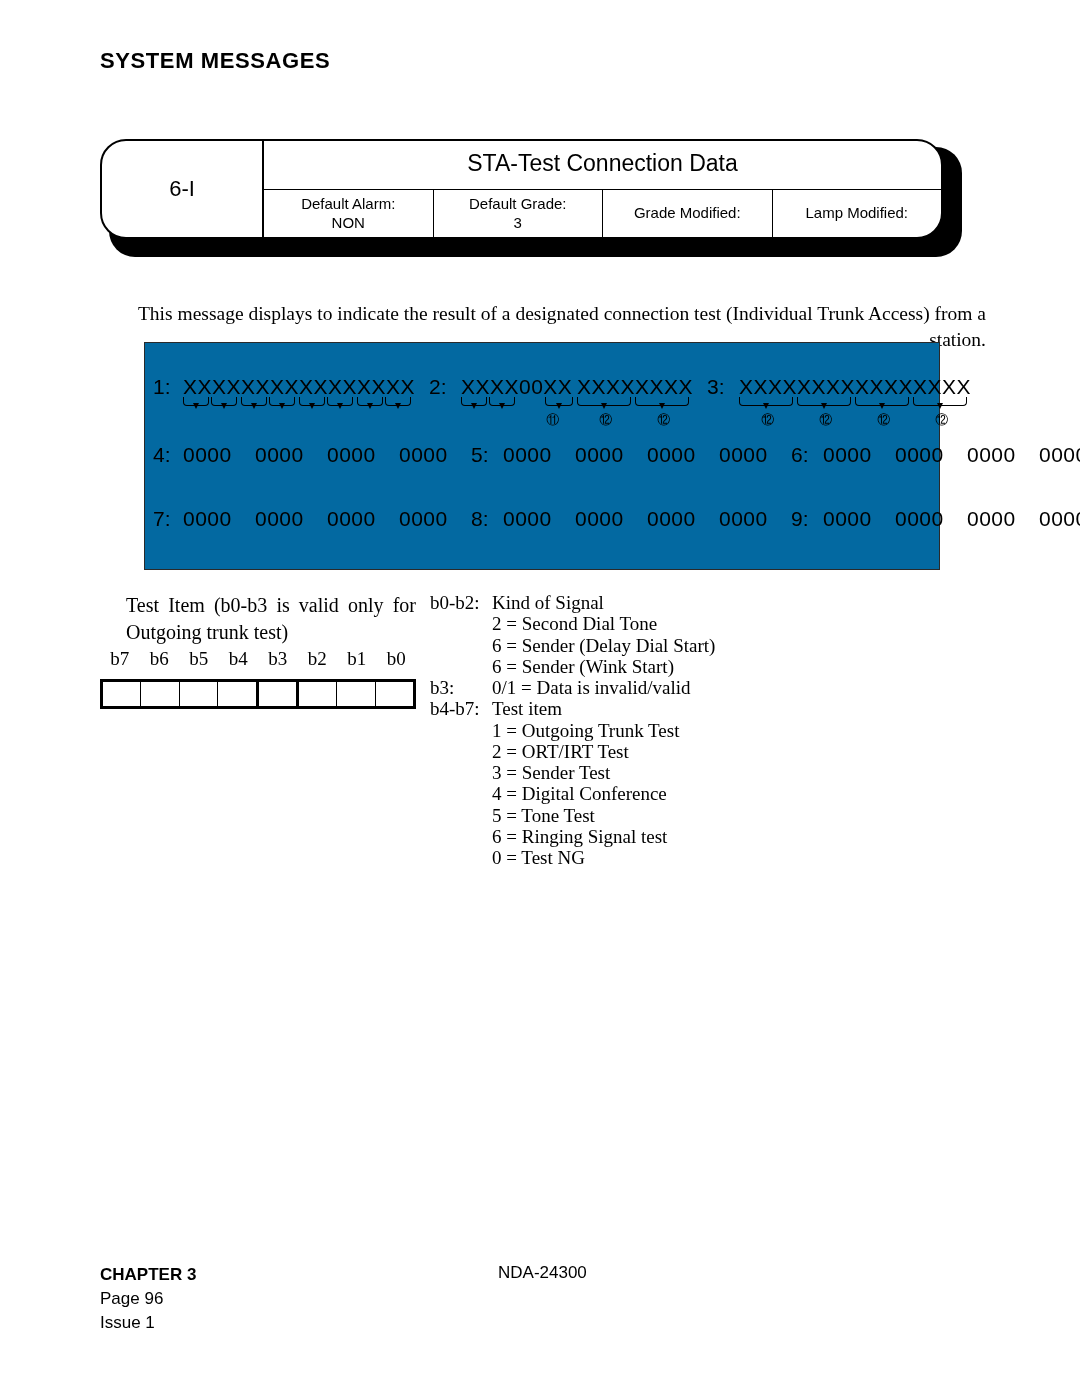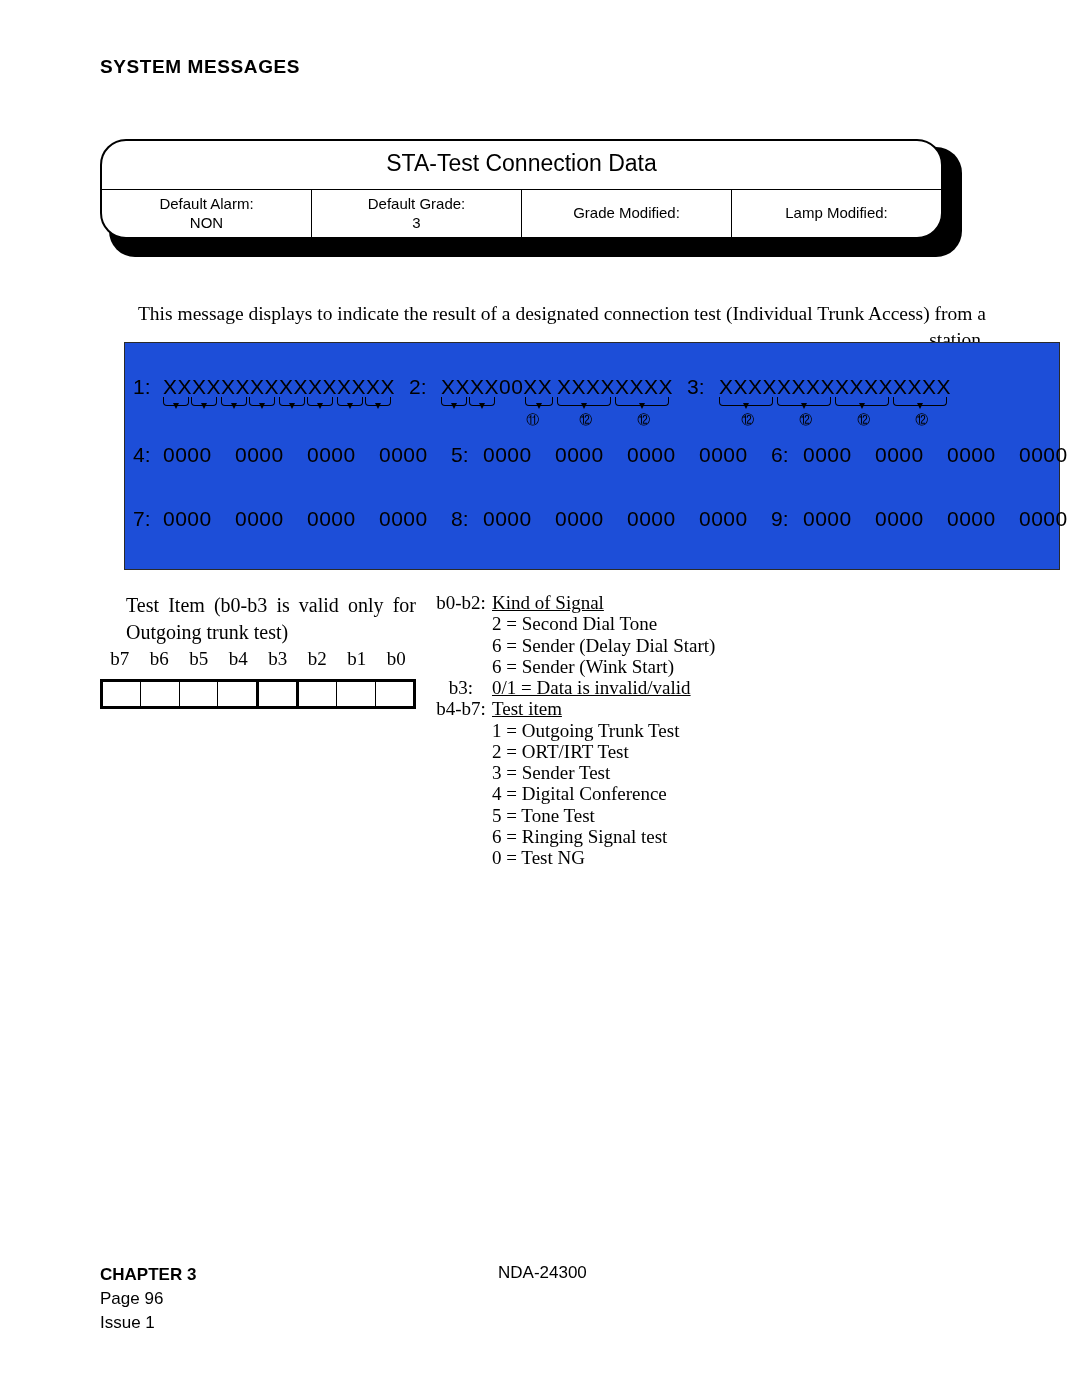--- a/index.html
+++ b/index.html
@@ -13,23 +13,23 @@
     position: relative;
     font-family: "Liberation Serif", serif;
     color: #000000;
     overflow: hidden;
   }
 
   
   .running-head {
     position: absolute;
     left: 100px;
-    top: 56px;
-    font-family: "Liberation Sans", sans-serif;
-    font-size: 19px;
+    top: 48px;
+    font-family: "Liberation Sans", sans-serif;
+    font-size: 22px;
     font-weight: bold;
     letter-spacing: 0.6px;
   }
 
   
   .banner-wrap {
     position: absolute;
     left: 100px;
     top: 139px;
     width: 862px;
@@ -111,26 +111,26 @@
     top: 281px;
     width: 856px;
     font-size: 19.5px;
     line-height: 1.35;
     text-align: right;
   }
 
   
   .data-frame {
     position: absolute;
-    left: 124px;
+    left: 144px;
     top: 342px;
-    width: 936px;
+    width: 796px;
     height: 228px;
     border: 1.3px solid #2a2a2a;
-    background: #1d4ed8;
+    background: #0369a1;
     box-sizing: border-box;
   }
 
   .data-row {
     position: absolute;
     left: 8px;
     font-family: "Liberation Sans", sans-serif;
     font-size: 21px;
     white-space: nowrap;
   }
@@ -248,23 +248,22 @@
     width: 420px;
     font-size: 19px;
     line-height: 1.12;
   }
   .legend .lrow {
     display: flex;
     white-space: nowrap;
   }
   .legend .lkey {
     flex: 0 0 62px;
-    text-align: center;
-  }
-  .legend .lval { flex: 1 1 auto; text-decoration: underline; }
+  }
+  .legend .lval { flex: 1 1 auto; }
   .legend .sub {
     padding-left: 62px;
     white-space: nowrap;
   }
 
   
   .footer {
     position: absolute;
     left: 100px;
     top: 1263px;
@@ -282,20 +281,21 @@
   }
 </style>
 </head>
 <body>
 
 <div class="running-head">SYSTEM MESSAGES</div>
 
 <div class="banner-wrap">
   <div class="banner-shadow"></div>
   <div class="banner">
+    <div class="banner-id">6-I</div>
     <div class="banner-body">
       <div class="banner-title">STA-Test Connection Data</div>
       <div class="banner-fields">
         <div class="banner-field">
           <span class="fl">Default Alarm:</span>
           <span class="fv">NON</span>
         </div>
         <div class="banner-field">
           <span class="fl">Default Grade:</span>
           <span class="fv">3</span>

